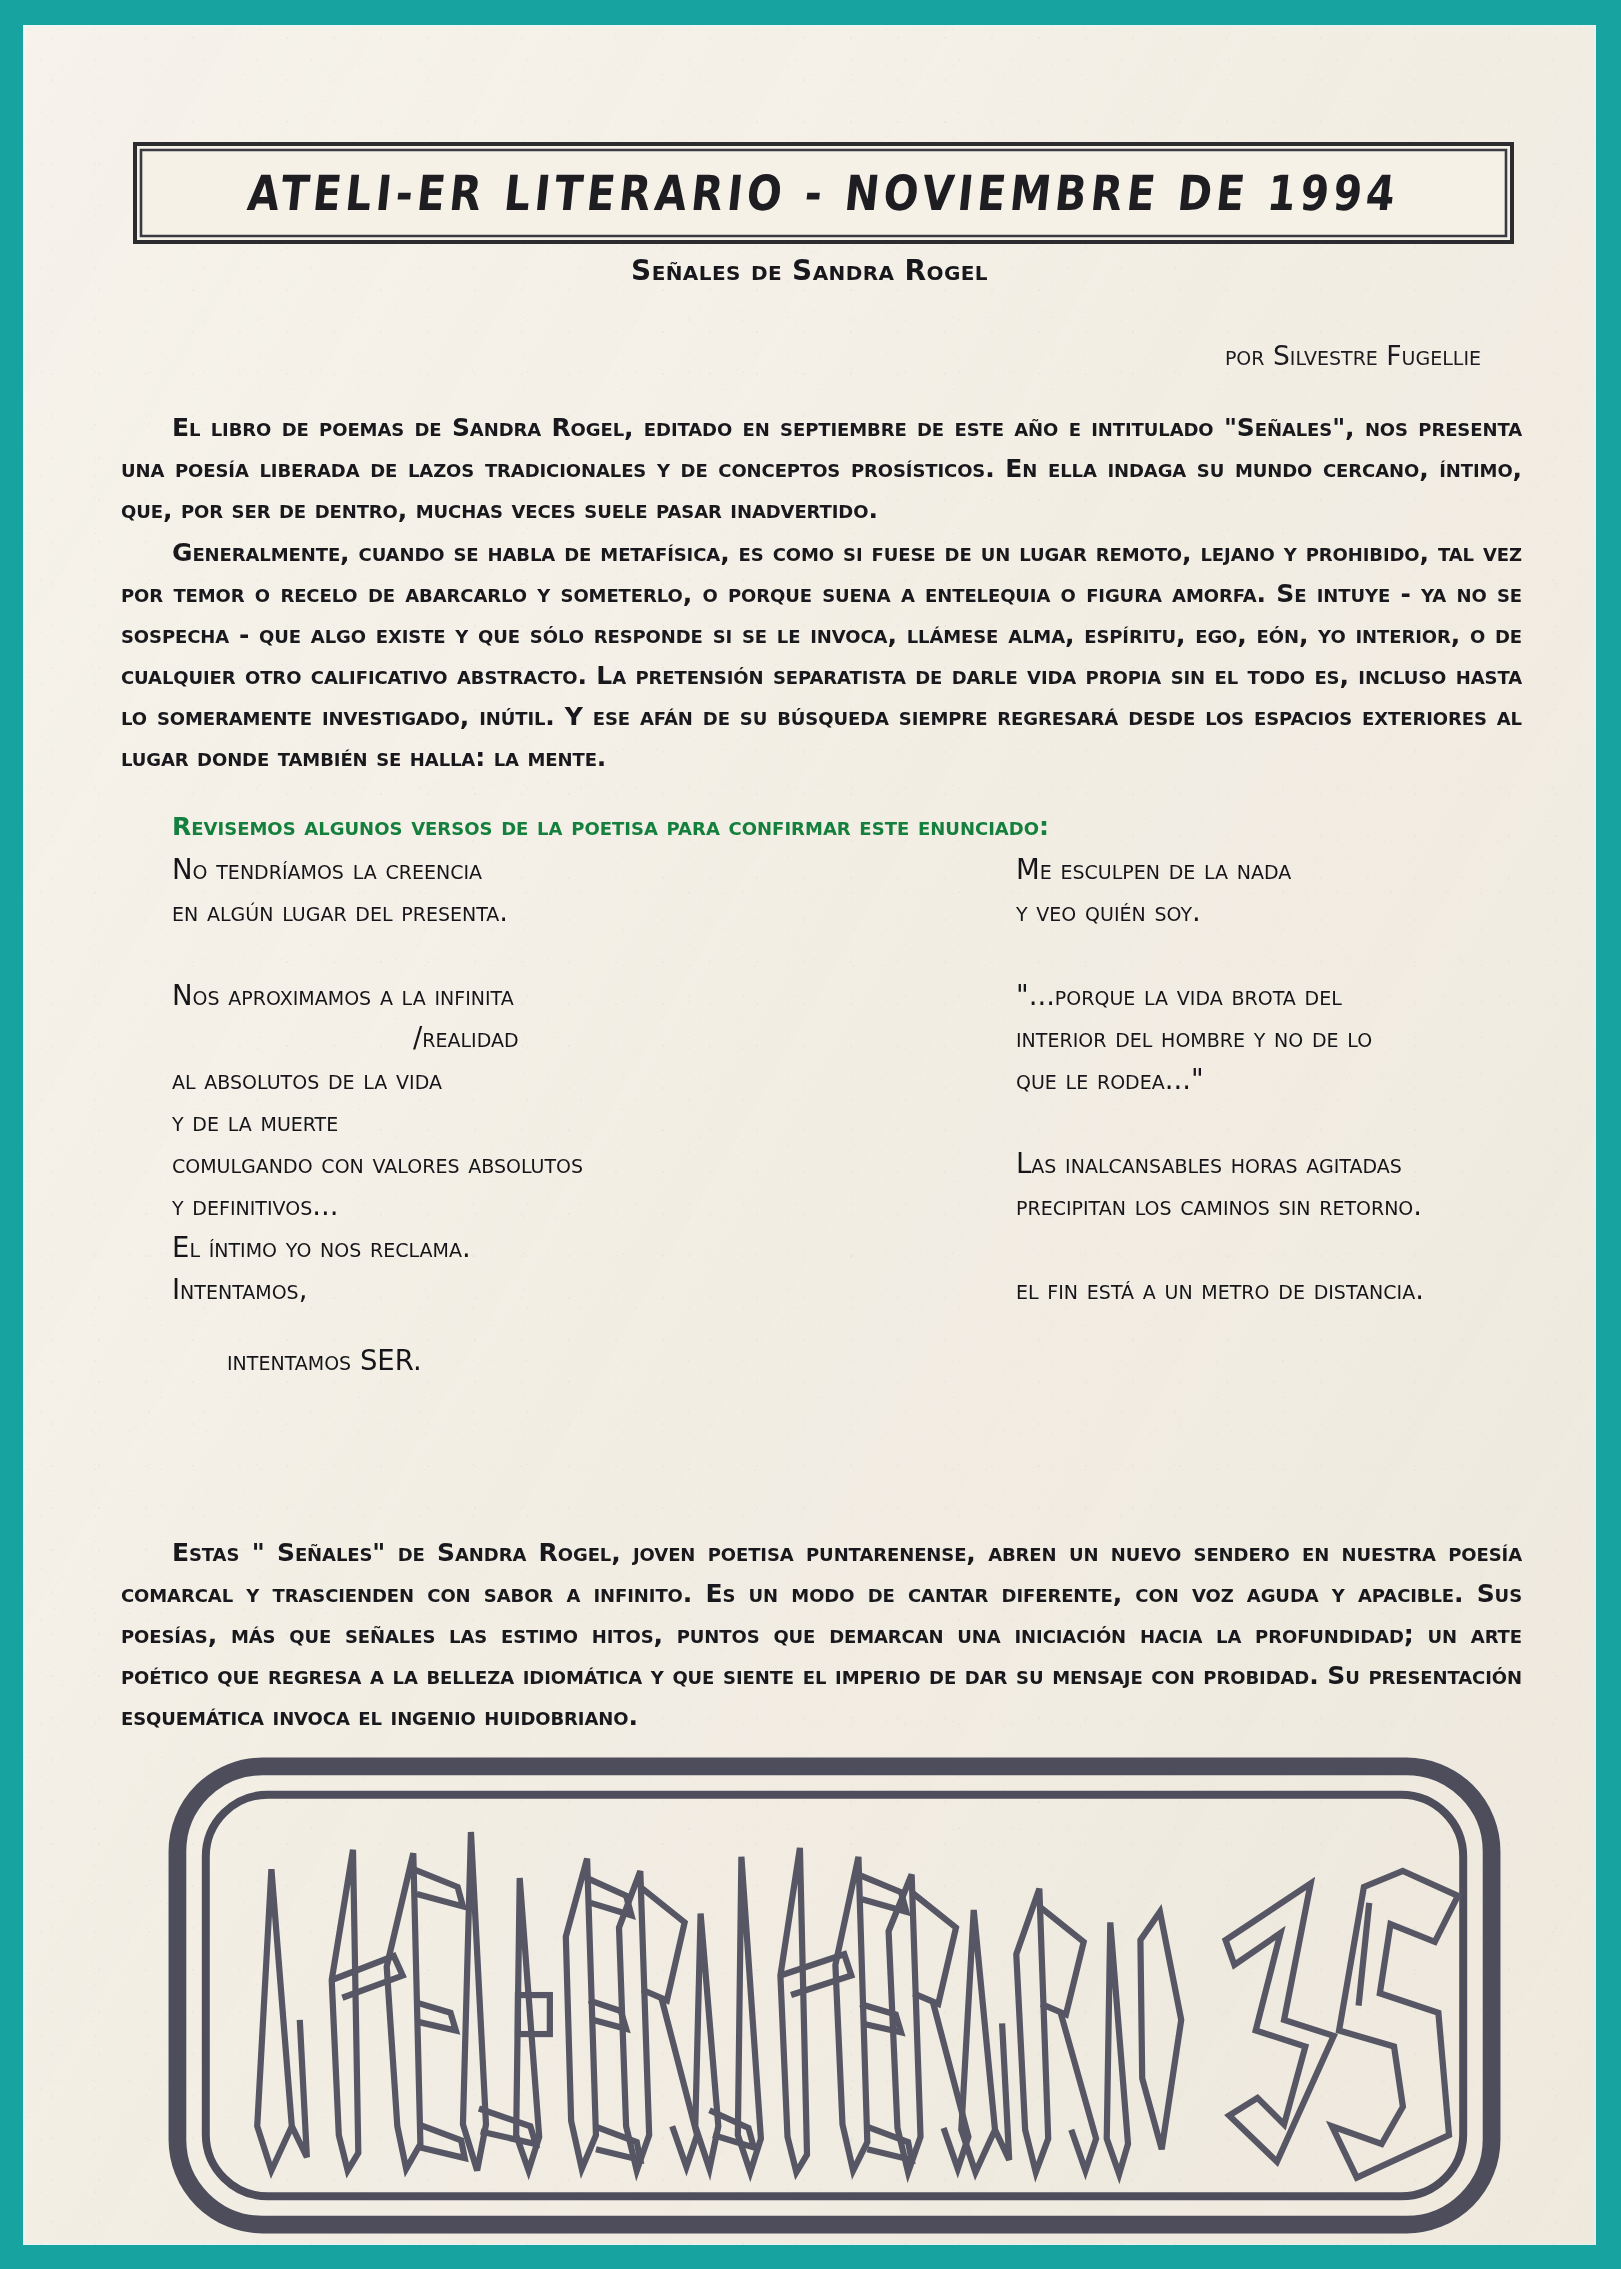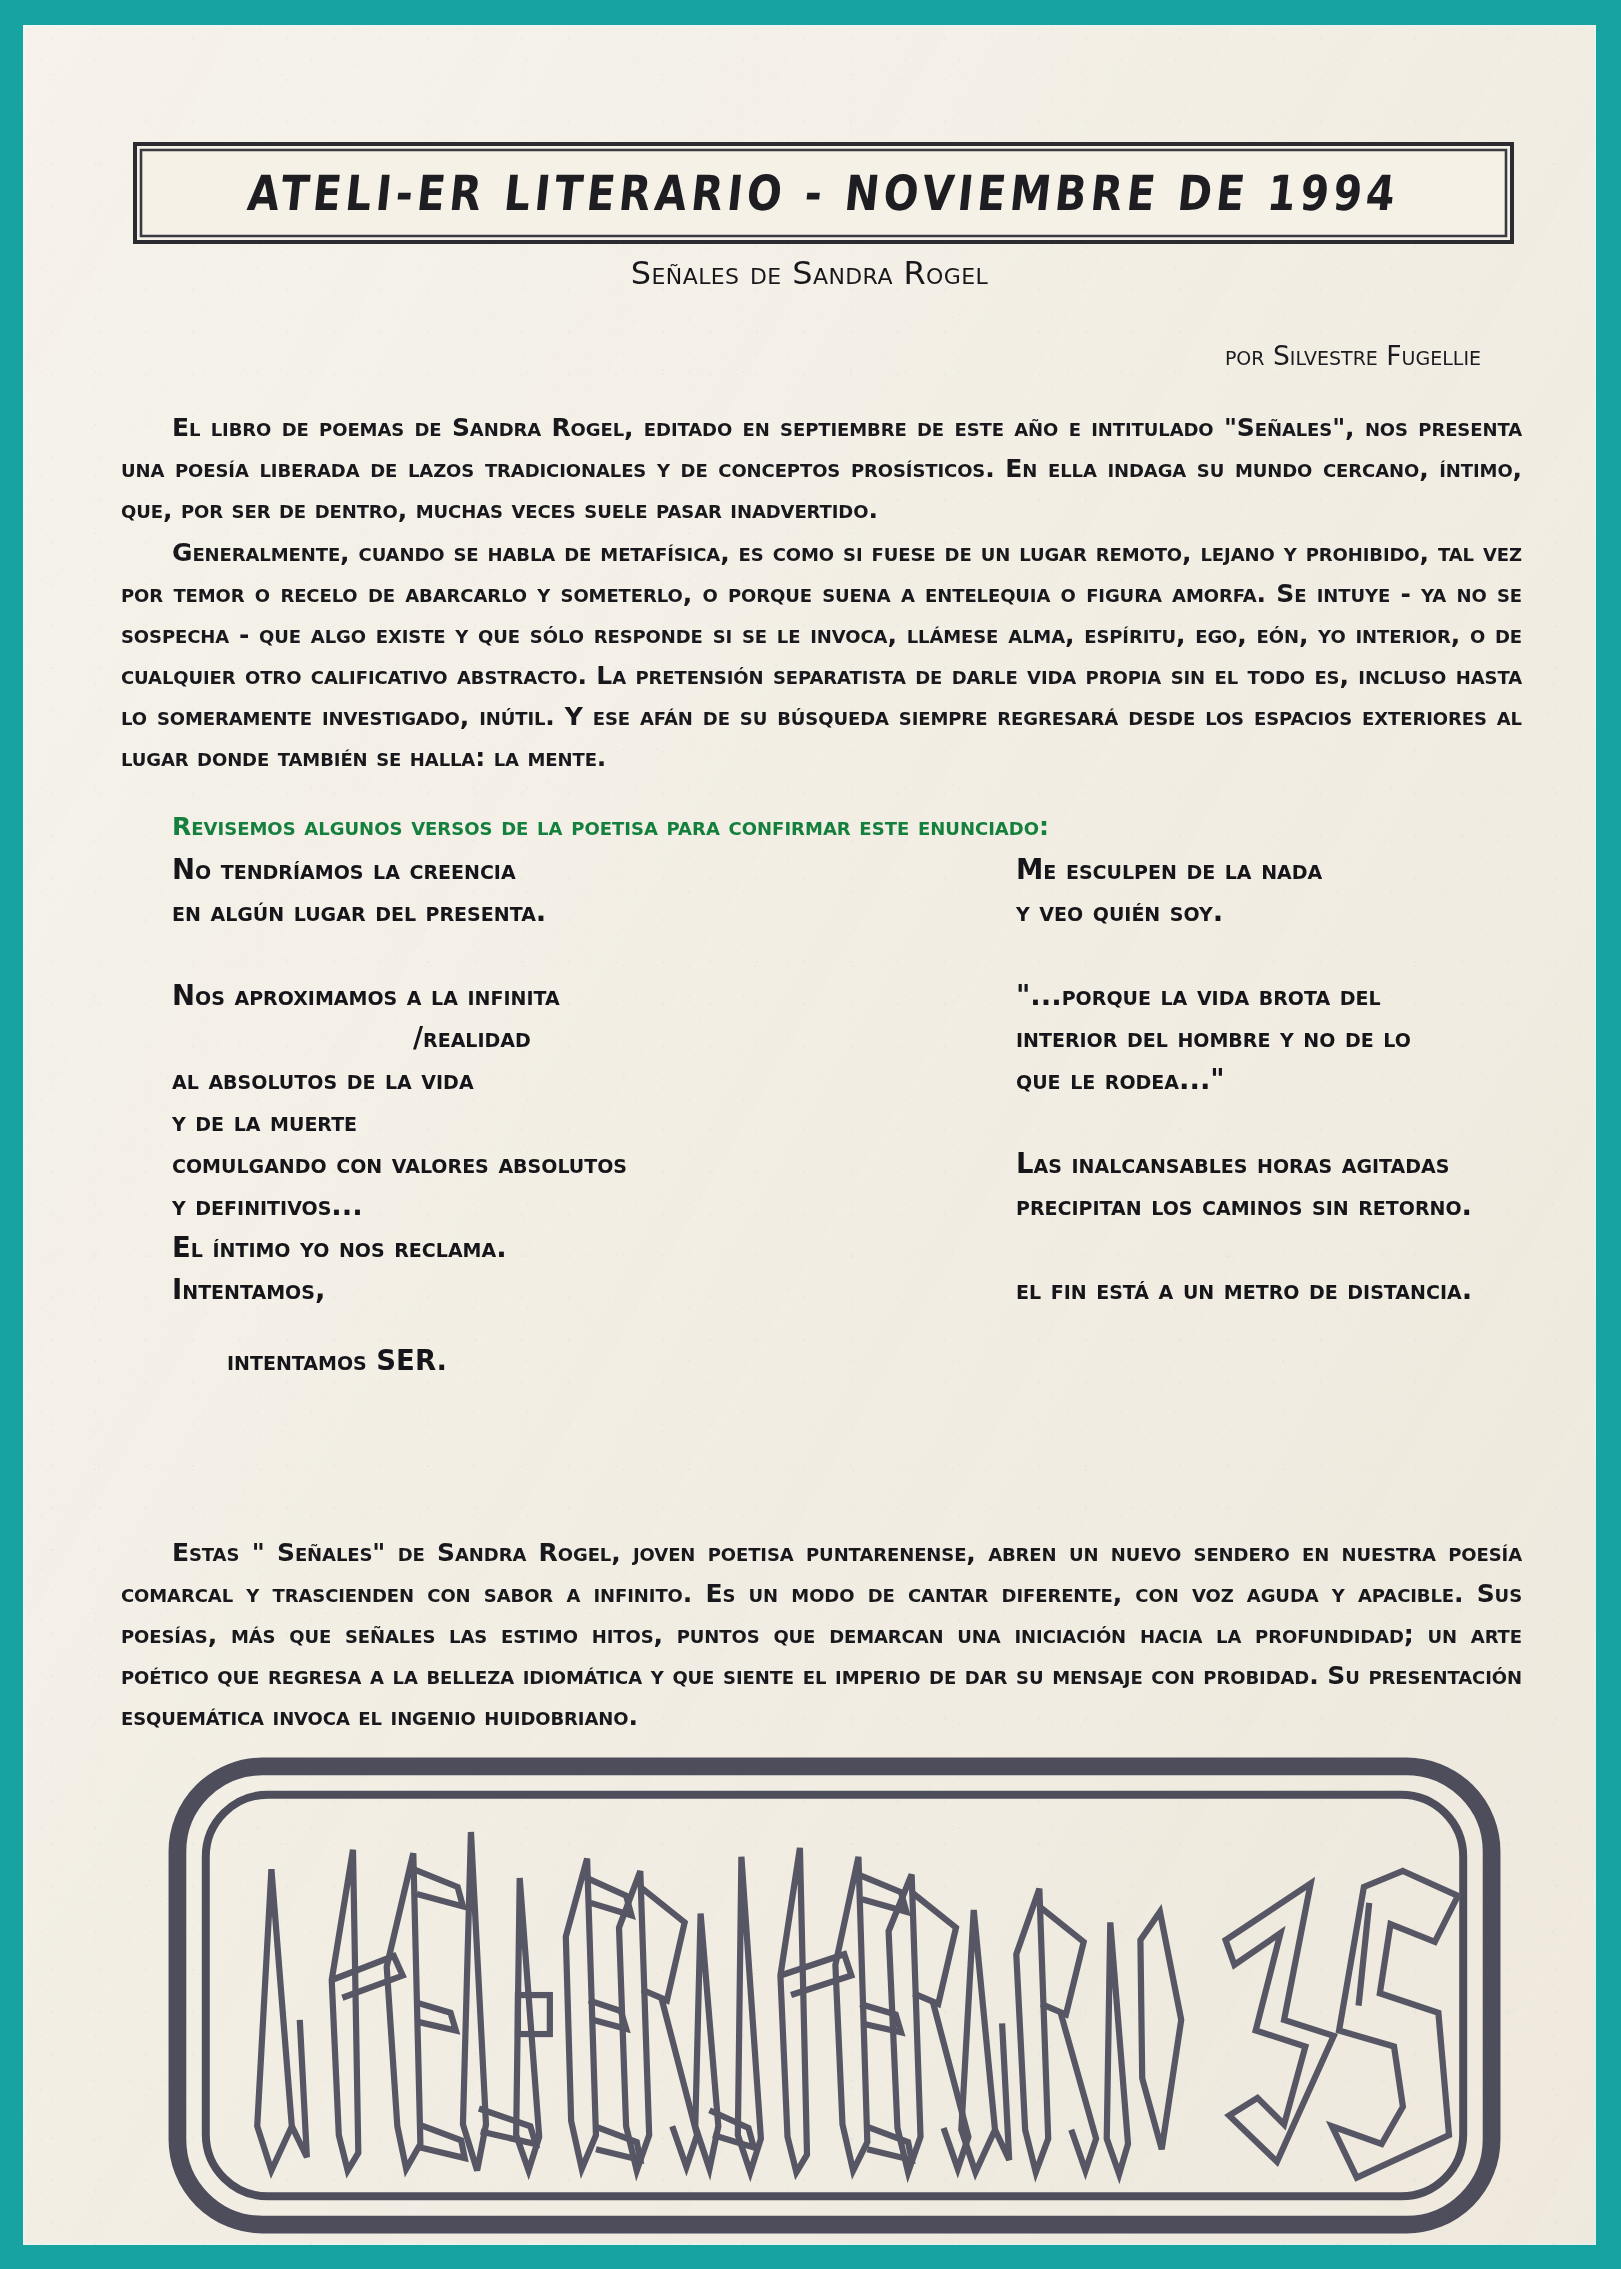--- a/index.html
+++ b/index.html
@@ -77,22 +77,22 @@
     transform: skewX(-6deg) scaleY(1.18);
   }
 
   
   .article-title {
     position: absolute;
     left: 0; right: 0;
     top: 229px;
     text-align: center;
     font-family: "DejaVu Sans", sans-serif;
-    font-size: 32px;
-    font-weight: 400;
+    font-size: 28px;
+    font-weight: 700;
     font-variant: small-caps;
     letter-spacing: 0.4px;
     color: #17171c;
   }
   .byline {
     position: absolute;
     right: 115px;
     top: 315px;
     font-family: "DejaVu Sans", sans-serif;
     font-size: 26.6px;
@@ -133,21 +133,21 @@
     font-size: 25px;
     color: #15803d;
     white-space: nowrap;
   }
 
   
   .poem-col {
     position: absolute;
     font-family: "DejaVu Sans", sans-serif;
     font-variant: small-caps;
-    font-weight: 700;
+    font-weight: 400;
     font-size: 27.5px;
     line-height: 42px;
     color: #15151a;
   }
   #poem-left  { left: 149px; top: 823px; width: 567px; }
   #poem-right { left: 993px; top: 823px; width: 567px; }
 
   .verse { margin: 0; }
   .verse-line { white-space: nowrap; display: block; }
   .verse-line.indent-1 { padding-left: 55px; margin-top: 29px; }

